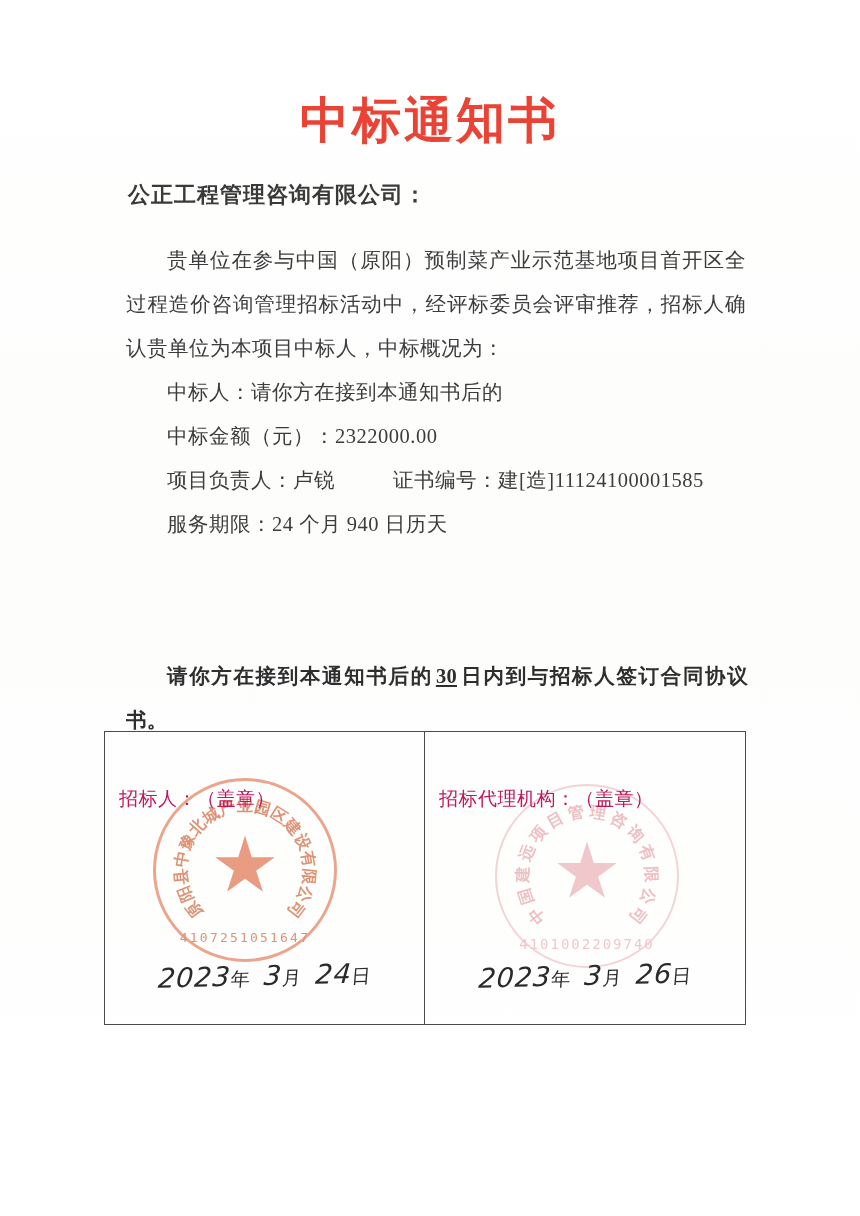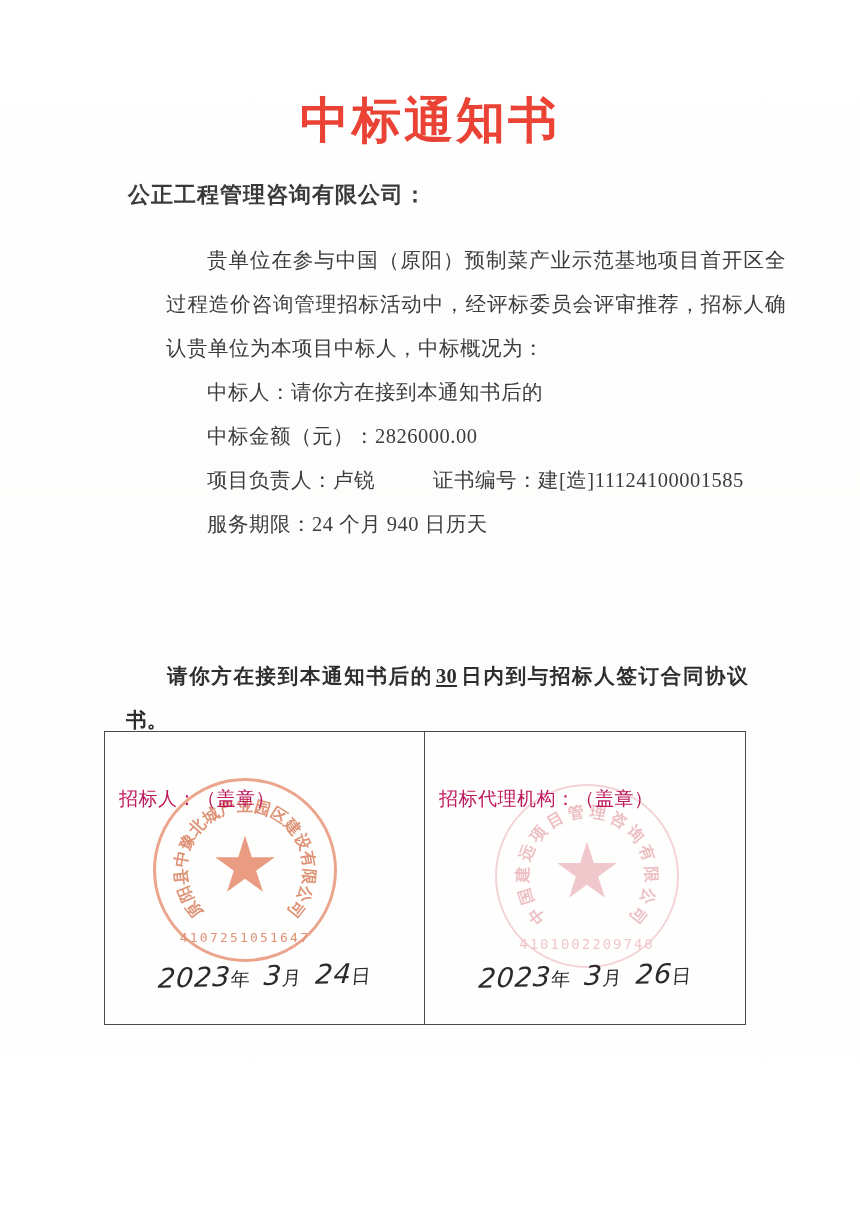--- a/index.html
+++ b/index.html
@@ -58,21 +58,20 @@
 
   .body-block {
     position: absolute;
     top: 238px;
     left: 126px;
     width: 620px;
     font-size: 20.5px;
     line-height: 44px;
     color: #3c3c3c;
     letter-spacing: 0.5px;
-    margin-left: 40px;
   }
   .para {
     text-indent: 2em;
     text-align: justify;
     margin: 0;
   }
   .detail-line {
     margin: 0;
     text-indent: 2em;
     white-space: nowrap;
@@ -245,21 +244,21 @@
 <div class="page">
   <div class="scan-tint"></div>
 
   <div class="doc-title">中标通知书</div>
 
   <div class="addressee">公正工程管理咨询有限公司：</div>
 
   <div class="body-block">
     <p class="para">贵单位在参与中国（原阳）预制菜产业示范基地项目首开区全过程造价咨询管理招标活动中，经评标委员会评审推荐，招标人确认贵单位为本项目中标人，中标概况为：</p>
     <p class="detail-line">中标人：请你方在接到本通知书后的</p>
-    <p class="detail-line">中标金额（元）：2826000.00</p>
+    <p class="detail-line">中标金额（元）：2322000.00</p>
     <p class="detail-line"><span>项目负责人：卢锐</span><span class="gap"></span><span>证书编号：建[造]11124100001585</span></p>
     <p class="detail-line">服务期限：24 个月 940 日历天</p>
   </div>
 
   <div class="bold-notice"><span>请你方在接到本通知书后的</span><span class="blank-num">30</span><span>日内到与招标人签订合同协议书。</span></div>
 
   <div class="sign-table">
 
     <div class="sign-cell left">
       <div class="seal left-seal">

